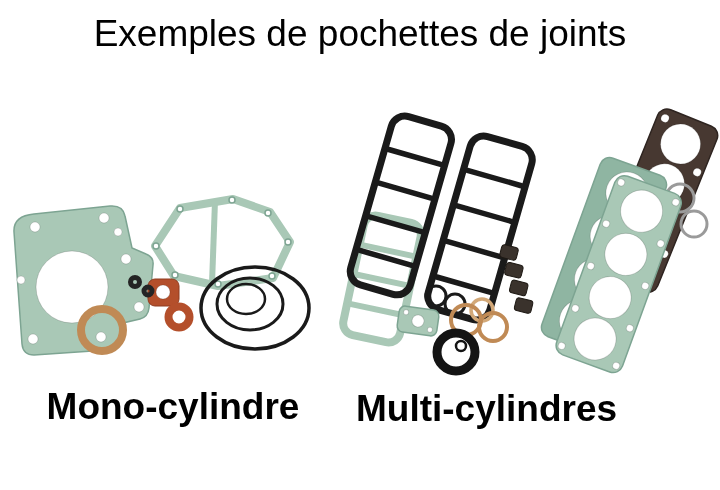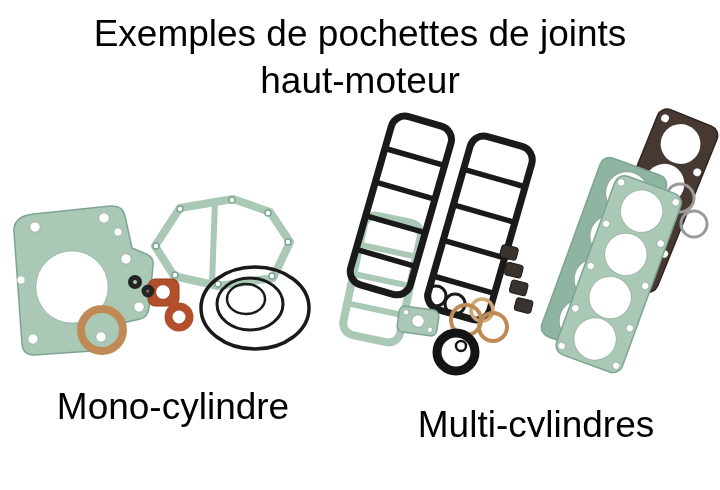--- a/index.html
+++ b/index.html
@@ -6,23 +6,23 @@
   .stage{
     position:relative;width:720px;height:437px;overflow:hidden;
     background:var(--background,#ffffff);
     font-family:"Liberation Sans",sans-serif;
     color:var(--text,#000);
   }
   .title{
     position:absolute;left:0;top:10px;width:100%;
     text-align:center;font-size:37px;line-height:47px;font-weight:400;
   }
-  .caption{position:absolute;font-size:37px;font-weight:400;}
+  .caption{position:absolute;font-size:37px;font-weight:700;}
   .caption-left{left:0;top:386px;width:346px;text-align:center;}
-  .caption-right{left:356px;top:404px;width:360px;text-align:center;}
+  .caption-right{left:356px;top:388px;width:360px;text-align:left;}
   .art{position:absolute;}
   .art-left{left:2px;top:190px;}
   .art-right{left:328px;top:100px;}
 
   
   .green-solid{fill:var(--gasket-paper-green,#a9c8b6);stroke:var(--gasket-paper-green-edge,#7da492);stroke-width:1.5;}
   .green-deep{fill:var(--gasket-paper-green-deep,#8fb5a2);stroke:var(--gasket-paper-green-edge,#7da492);stroke-width:1.5;}
   .hole{fill:#ffffff;stroke:rgba(0,0,0,0.15);stroke-width:1;}
   .hole-ring{fill:#ffffff;stroke:var(--gasket-paper-green-edge,#7da492);stroke-width:1.5;}
   .green-frame{fill:none;stroke:var(--gasket-paper-green,#a9c8b6);stroke-width:8;stroke-linejoin:round;}
@@ -45,21 +45,20 @@
   .oil-seal-ring{fill:none;stroke:#141414;stroke-width:9;}
   .oil-seal-dot{fill:none;stroke:#141414;stroke-width:2.5;}
 </style>
 </head>
 <body>
 
 <div class="stage">
 
   <div class="title">
     <div>Exemples de pochettes de joints</div>
-    <div>haut-moteur</div>
   </div>
 
   <div class="art art-left">
     <svg viewBox="0 0 330 195" width="330" height="195" xmlns="http://www.w3.org/2000/svg">
       <g>
         <path class="green-solid" d="M32,24 L108,16 Q121,15 123,26 L130,58 L144,64 Q152,67 151,75 L147,118 Q146,127 138,129 L121,133 L116,151 Q114,160 105,160 L32,165 Q21,165 20,154 L12,42 Q11,26 32,24 Z"></path>
         <circle class="hole" cx="70" cy="97" r="36"></circle>
         <g>
           <circle class="hole" cx="33" cy="37" r="5"></circle>
           <circle class="hole" cx="102" cy="28" r="5"></circle>

